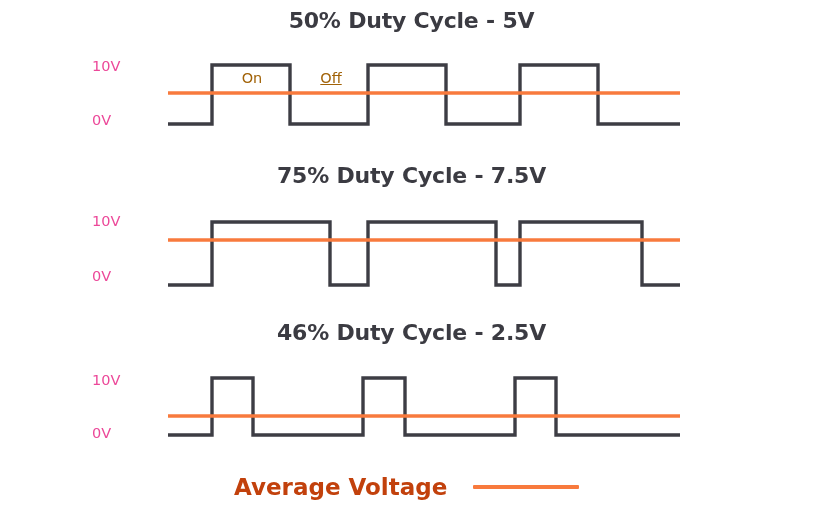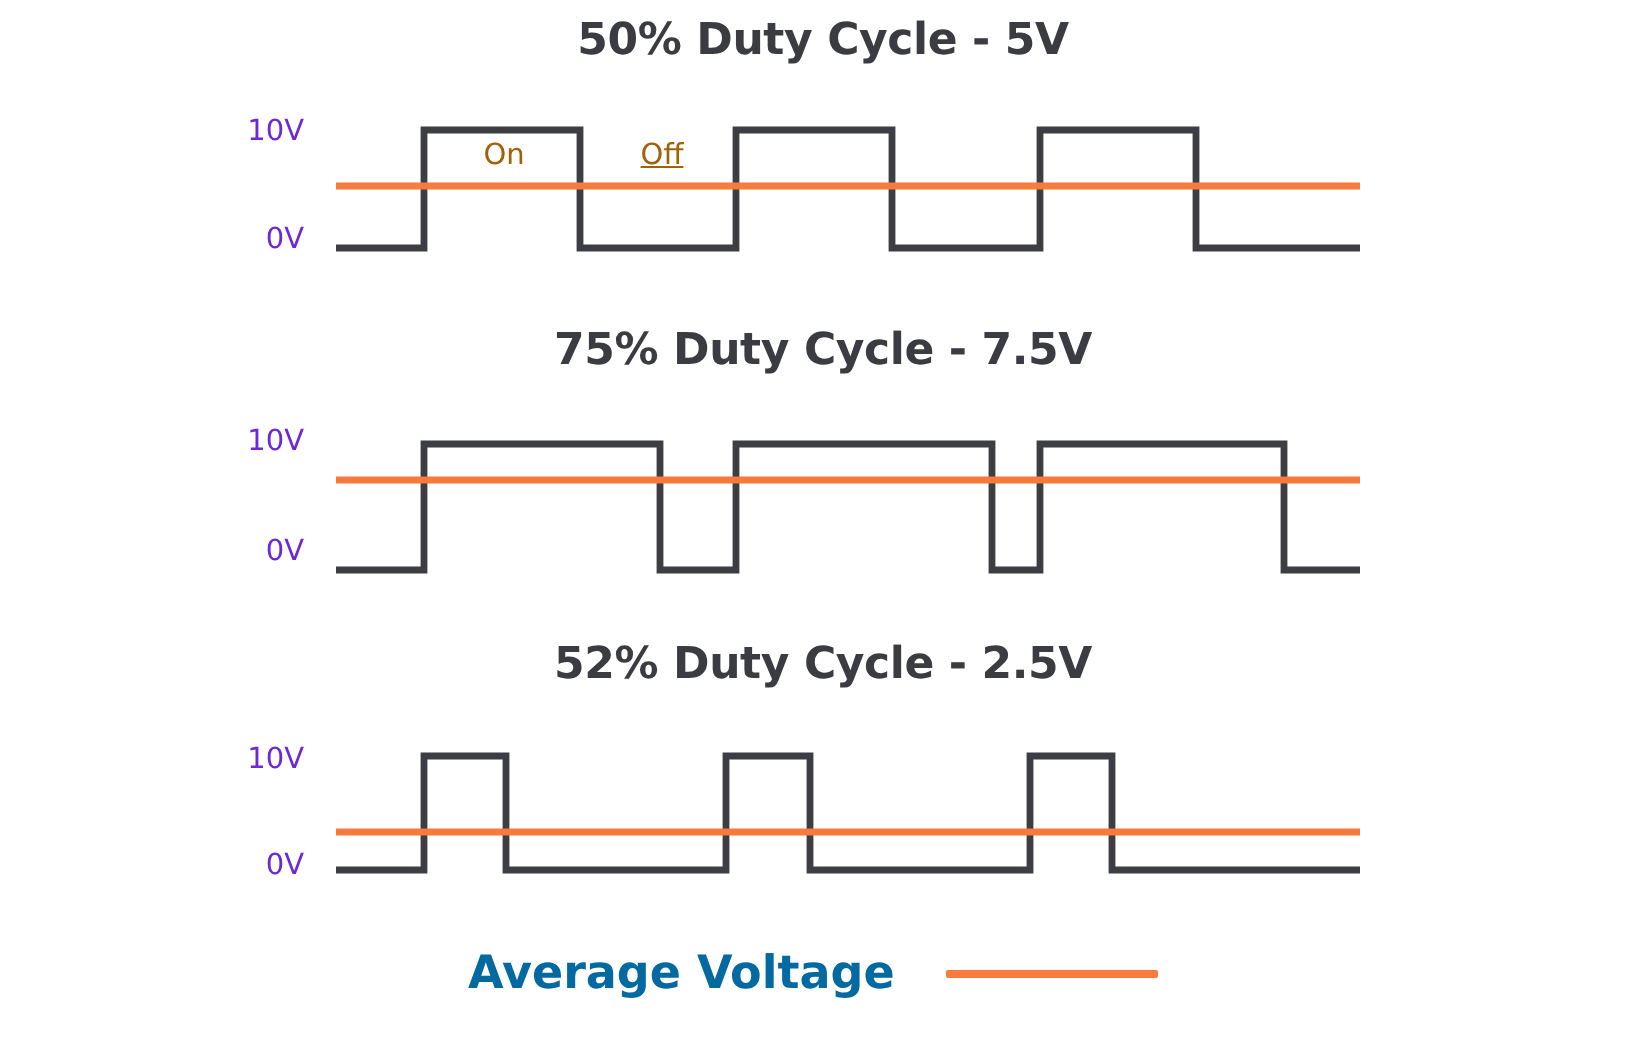--- a/index.html
+++ b/index.html
@@ -33,22 +33,22 @@
     text-align: center;
     font-size: 22px;
     font-weight: bold;
     color: #3b3b42;
     letter-spacing: -0.2px;
     white-space: nowrap;
   }
   .axis-label {
     position: absolute;
     font-size: 14.5px;
-    color: #6d28d9;
-    text-align: right;
+    color: #ec4899;
+    text-align: left;
     white-space: nowrap;
   }
   .state-label {
     position: absolute;
     font-size: 14.5px;
     color: #a16207;
     text-align: center;
     white-space: nowrap;
   }
   svg.wave {
@@ -58,21 +58,21 @@
     overflow: visible;
   }
   .legend {
     position: absolute;
     display: flex;
     align-items: center;
   }
   .legend-text {
     font-size: 23px;
     font-weight: bold;
-    color: #0369a1;
+    color: #c2410c;
     white-space: nowrap;
   }
   .legend-swatch {
     display: inline-block;
     width: 106px;
     height: 3.5px;
     background: #f87a3d;
     margin-left: 26px;
     border-radius: 1px;
   }
@@ -103,21 +103,21 @@
     <div class="axis-label" style="left:92px;top:58px;width:60px;">10V</div>
     <div class="axis-label" style="left:92px;top:113px;width:60px;">0V</div>
 
     <svg class="wave" width="823" height="150" viewBox="0 0 823 150">
       <polyline points="168,130 212,130 212,67 330,67 330,130 368,130 368,67 496,67 496,130 520,130 520,67 642,67 642,130 680,130" fill="none" stroke="#3d3d44" stroke-width="3.4" stroke-linejoin="miter" stroke-linecap="butt"></polyline>
       <line x1="168" y1="85" x2="680" y2="85" stroke="#f87a3d" stroke-width="3.4" stroke-linecap="butt"></line>
     </svg>
   </div>
 
   <div class="chart-block" style="top:310px;height:150px;">
-    <div class="chart-title" style="top:10px;">52% Duty Cycle - 2.5V</div>
+    <div class="chart-title" style="top:10px;">46% Duty Cycle - 2.5V</div>
 
     <div class="axis-label" style="left:92px;top:62px;width:60px;">10V</div>
     <div class="axis-label" style="left:92px;top:115px;width:60px;">0V</div>
 
     <svg class="wave" width="823" height="150" viewBox="0 0 823 150">
       <polyline points="168,125 212,125 212,68 253,68 253,125 363,125 363,68 405,68 405,125 515,125 515,68 556,68 556,125 680,125" fill="none" stroke="#3d3d44" stroke-width="3.4" stroke-linejoin="miter" stroke-linecap="butt"></polyline>
       <line x1="168" y1="106" x2="680" y2="106" stroke="#f87a3d" stroke-width="3.4" stroke-linecap="butt"></line>
     </svg>
   </div>
 

